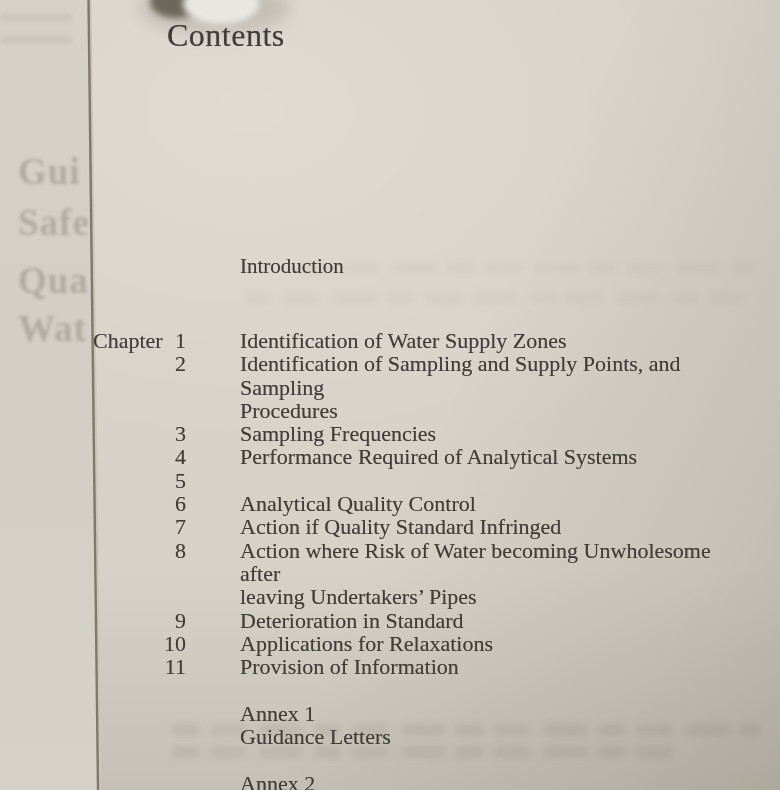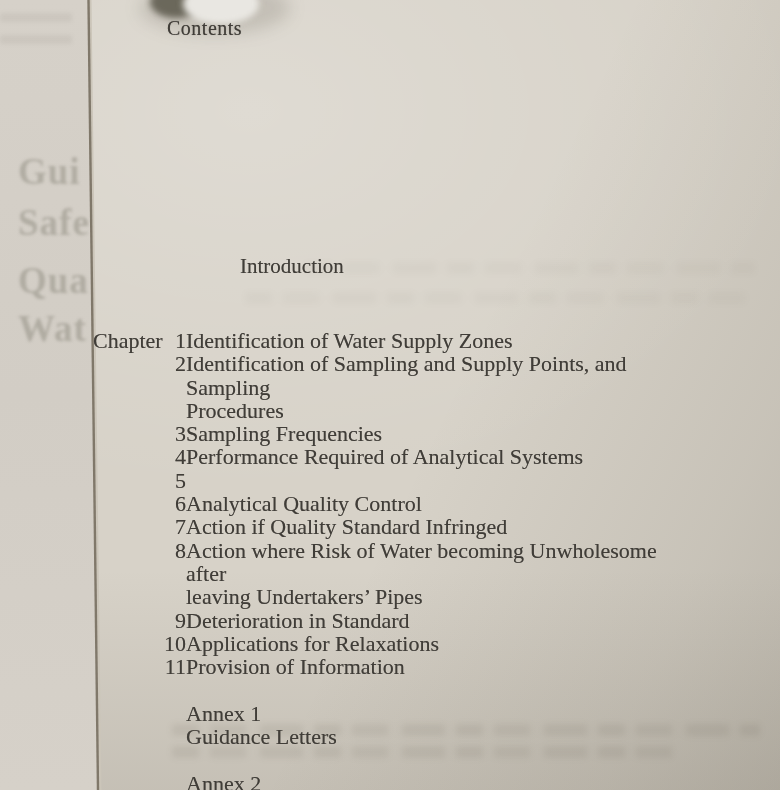--- a/index.html
+++ b/index.html
@@ -39,36 +39,36 @@
     background:#e9e7e2;border-radius:50%;filter:blur(3px);
   }
   .finger-halo{
     position:absolute;left:140px;top:-18px;width:150px;height:52px;
     background:rgba(85,80,64,0.18);border-radius:50%;filter:blur(8px);
   }
   
   .page-text{position:absolute;left:0;top:0;width:780px;height:790px;color:#403d38;}
   .page-title{
     position:absolute;left:167px;top:17px;margin:0;
-    font-size:20px;font-weight:normal;letter-spacing:0.5px;
+    font-size:32px;font-weight:normal;letter-spacing:0.5px;
     text-shadow:0 0 0.7px rgba(64,61,56,0.55);
   }
   .intro{
     position:absolute;left:240px;top:254px;
     font-size:21px;text-shadow:0 0 0.6px rgba(64,61,56,0.5);
   }
   .toc{
     position:absolute;left:93px;top:329px;width:660px;
     font-size:22px;line-height:23.3px;
     text-shadow:0 0 0.6px rgba(64,61,56,0.5);
   }
   .toc-row{display:flex;align-items:flex-start;}
   .c1{width:63px;flex:0 0 63px;}
   .c2{width:30px;flex:0 0 30px;text-align:right;}
-  .c3{width:500px;white-space:pre-line;}
+  .c3{margin-left:54px;width:500px;white-space:pre-line;}
   .annex-label{display:inline-block;width:109px;}
   
   .ghost-line{
     position:absolute;height:12px;filter:blur(3px);
     background:repeating-linear-gradient(90deg,
       rgba(95,88,75,0.55) 0 27px, rgba(95,88,75,0.06) 27px 38px,
       rgba(95,88,75,0.48) 38px 74px, rgba(95,88,75,0.05) 74px 88px,
       rgba(95,88,75,0.52) 88px 131px, rgba(95,88,75,0.06) 131px 142px);
     opacity:0.20;pointer-events:none;
   }

